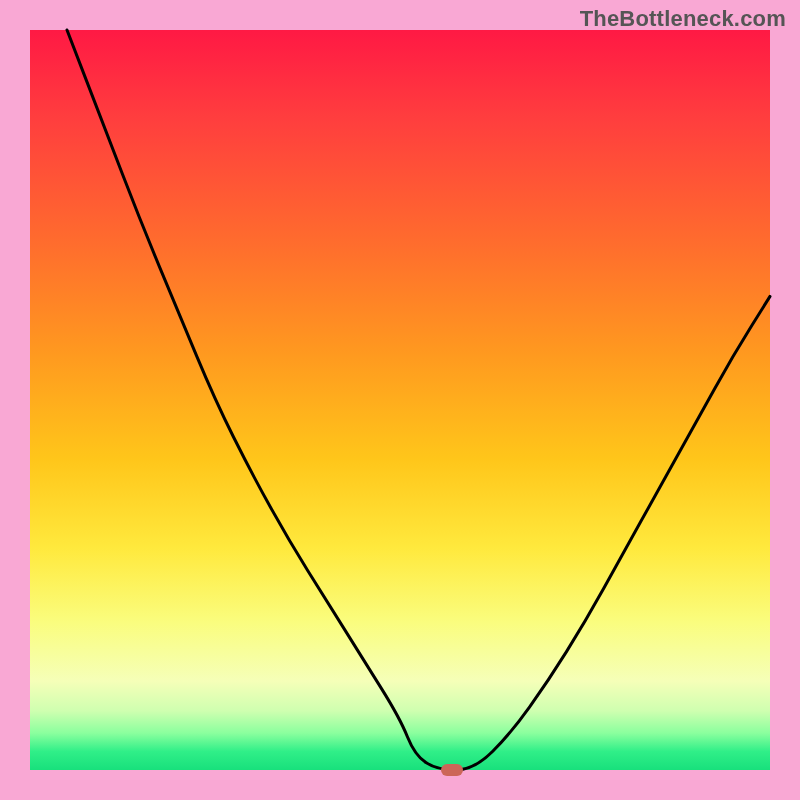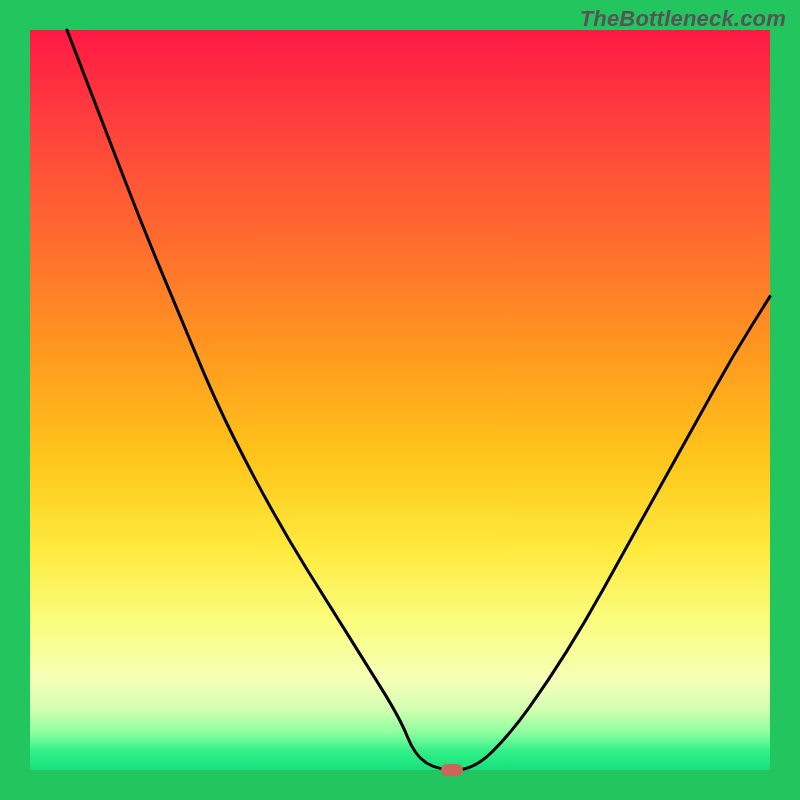--- a/index.html
+++ b/index.html
@@ -8,22 +8,21 @@
     width: 800px;
     height: 800px;
     background: #000;
     font-family: Arial, Helvetica, sans-serif;
     overflow: hidden;
   }
   .frame {
     position: relative;
     width: 800px;
     height: 800px;
-    background: #22c55e;
-    font-style: italic;
+    background: #f9a8d4;
   }
   .attribution {
     position: absolute;
     top: 6px;
     right: 14px;
     color: #555;
     font-size: 22px;
     font-weight: 600;
     letter-spacing: 0.2px;
     pointer-events: none;

